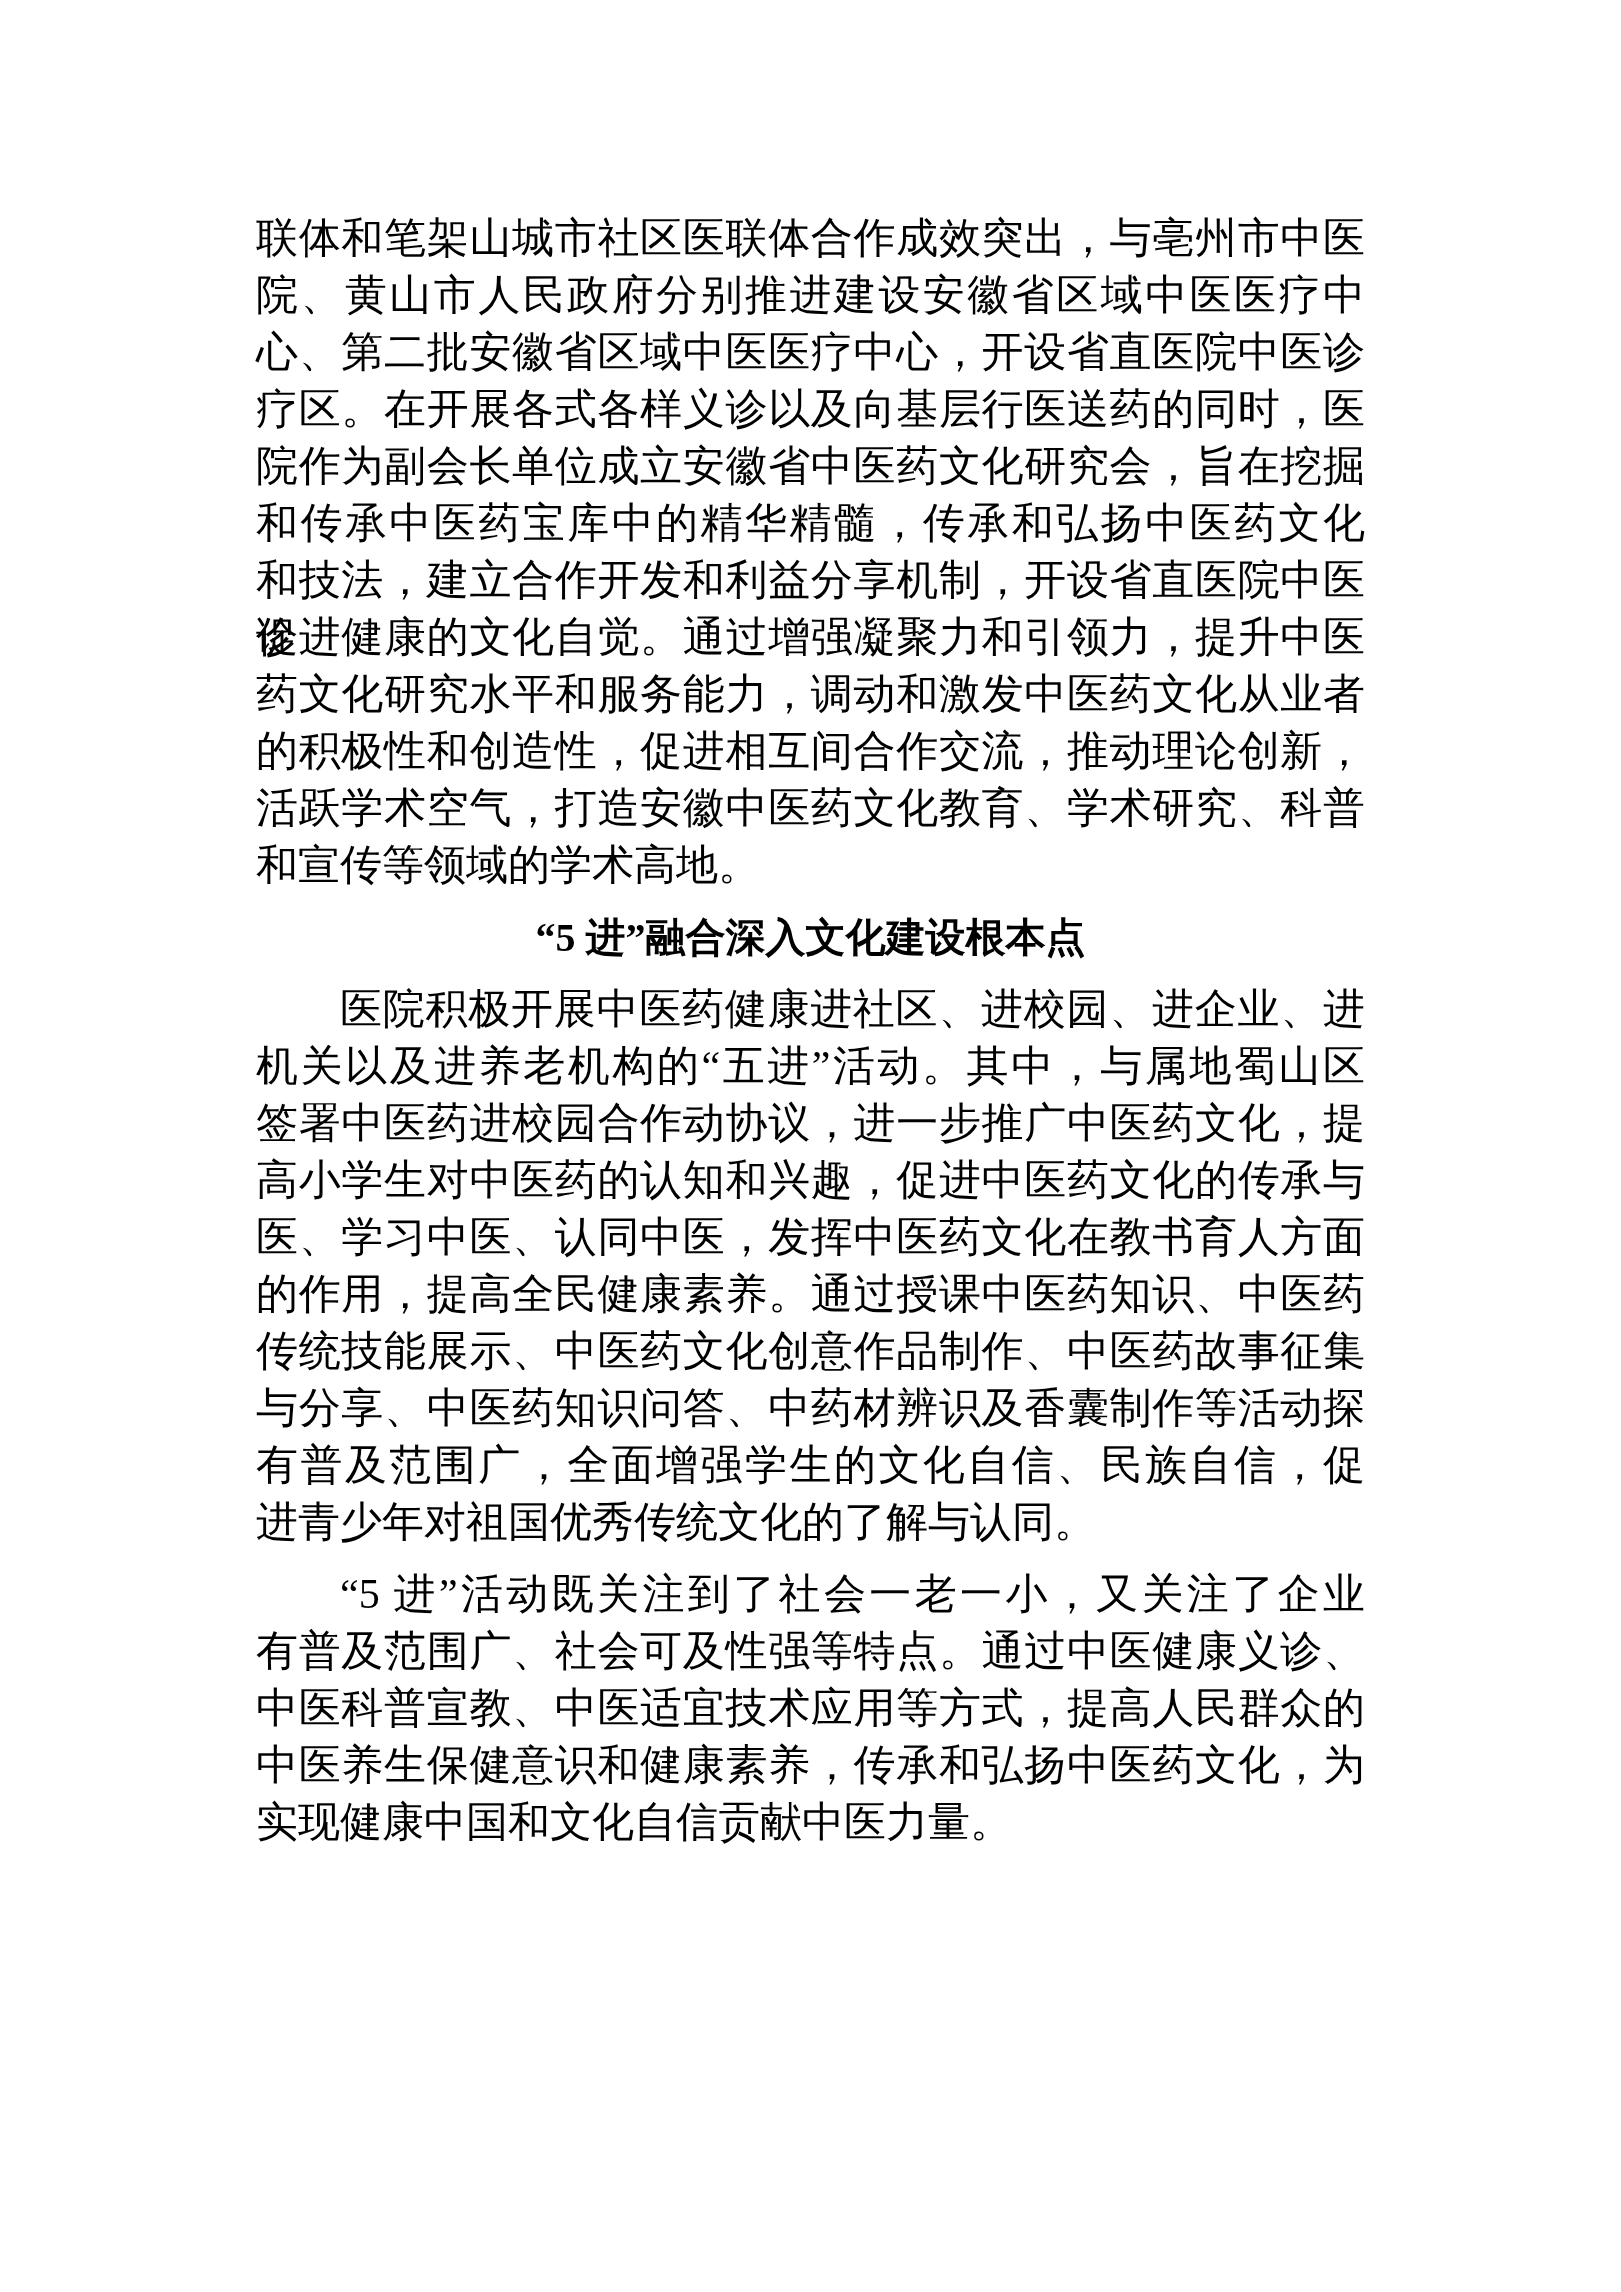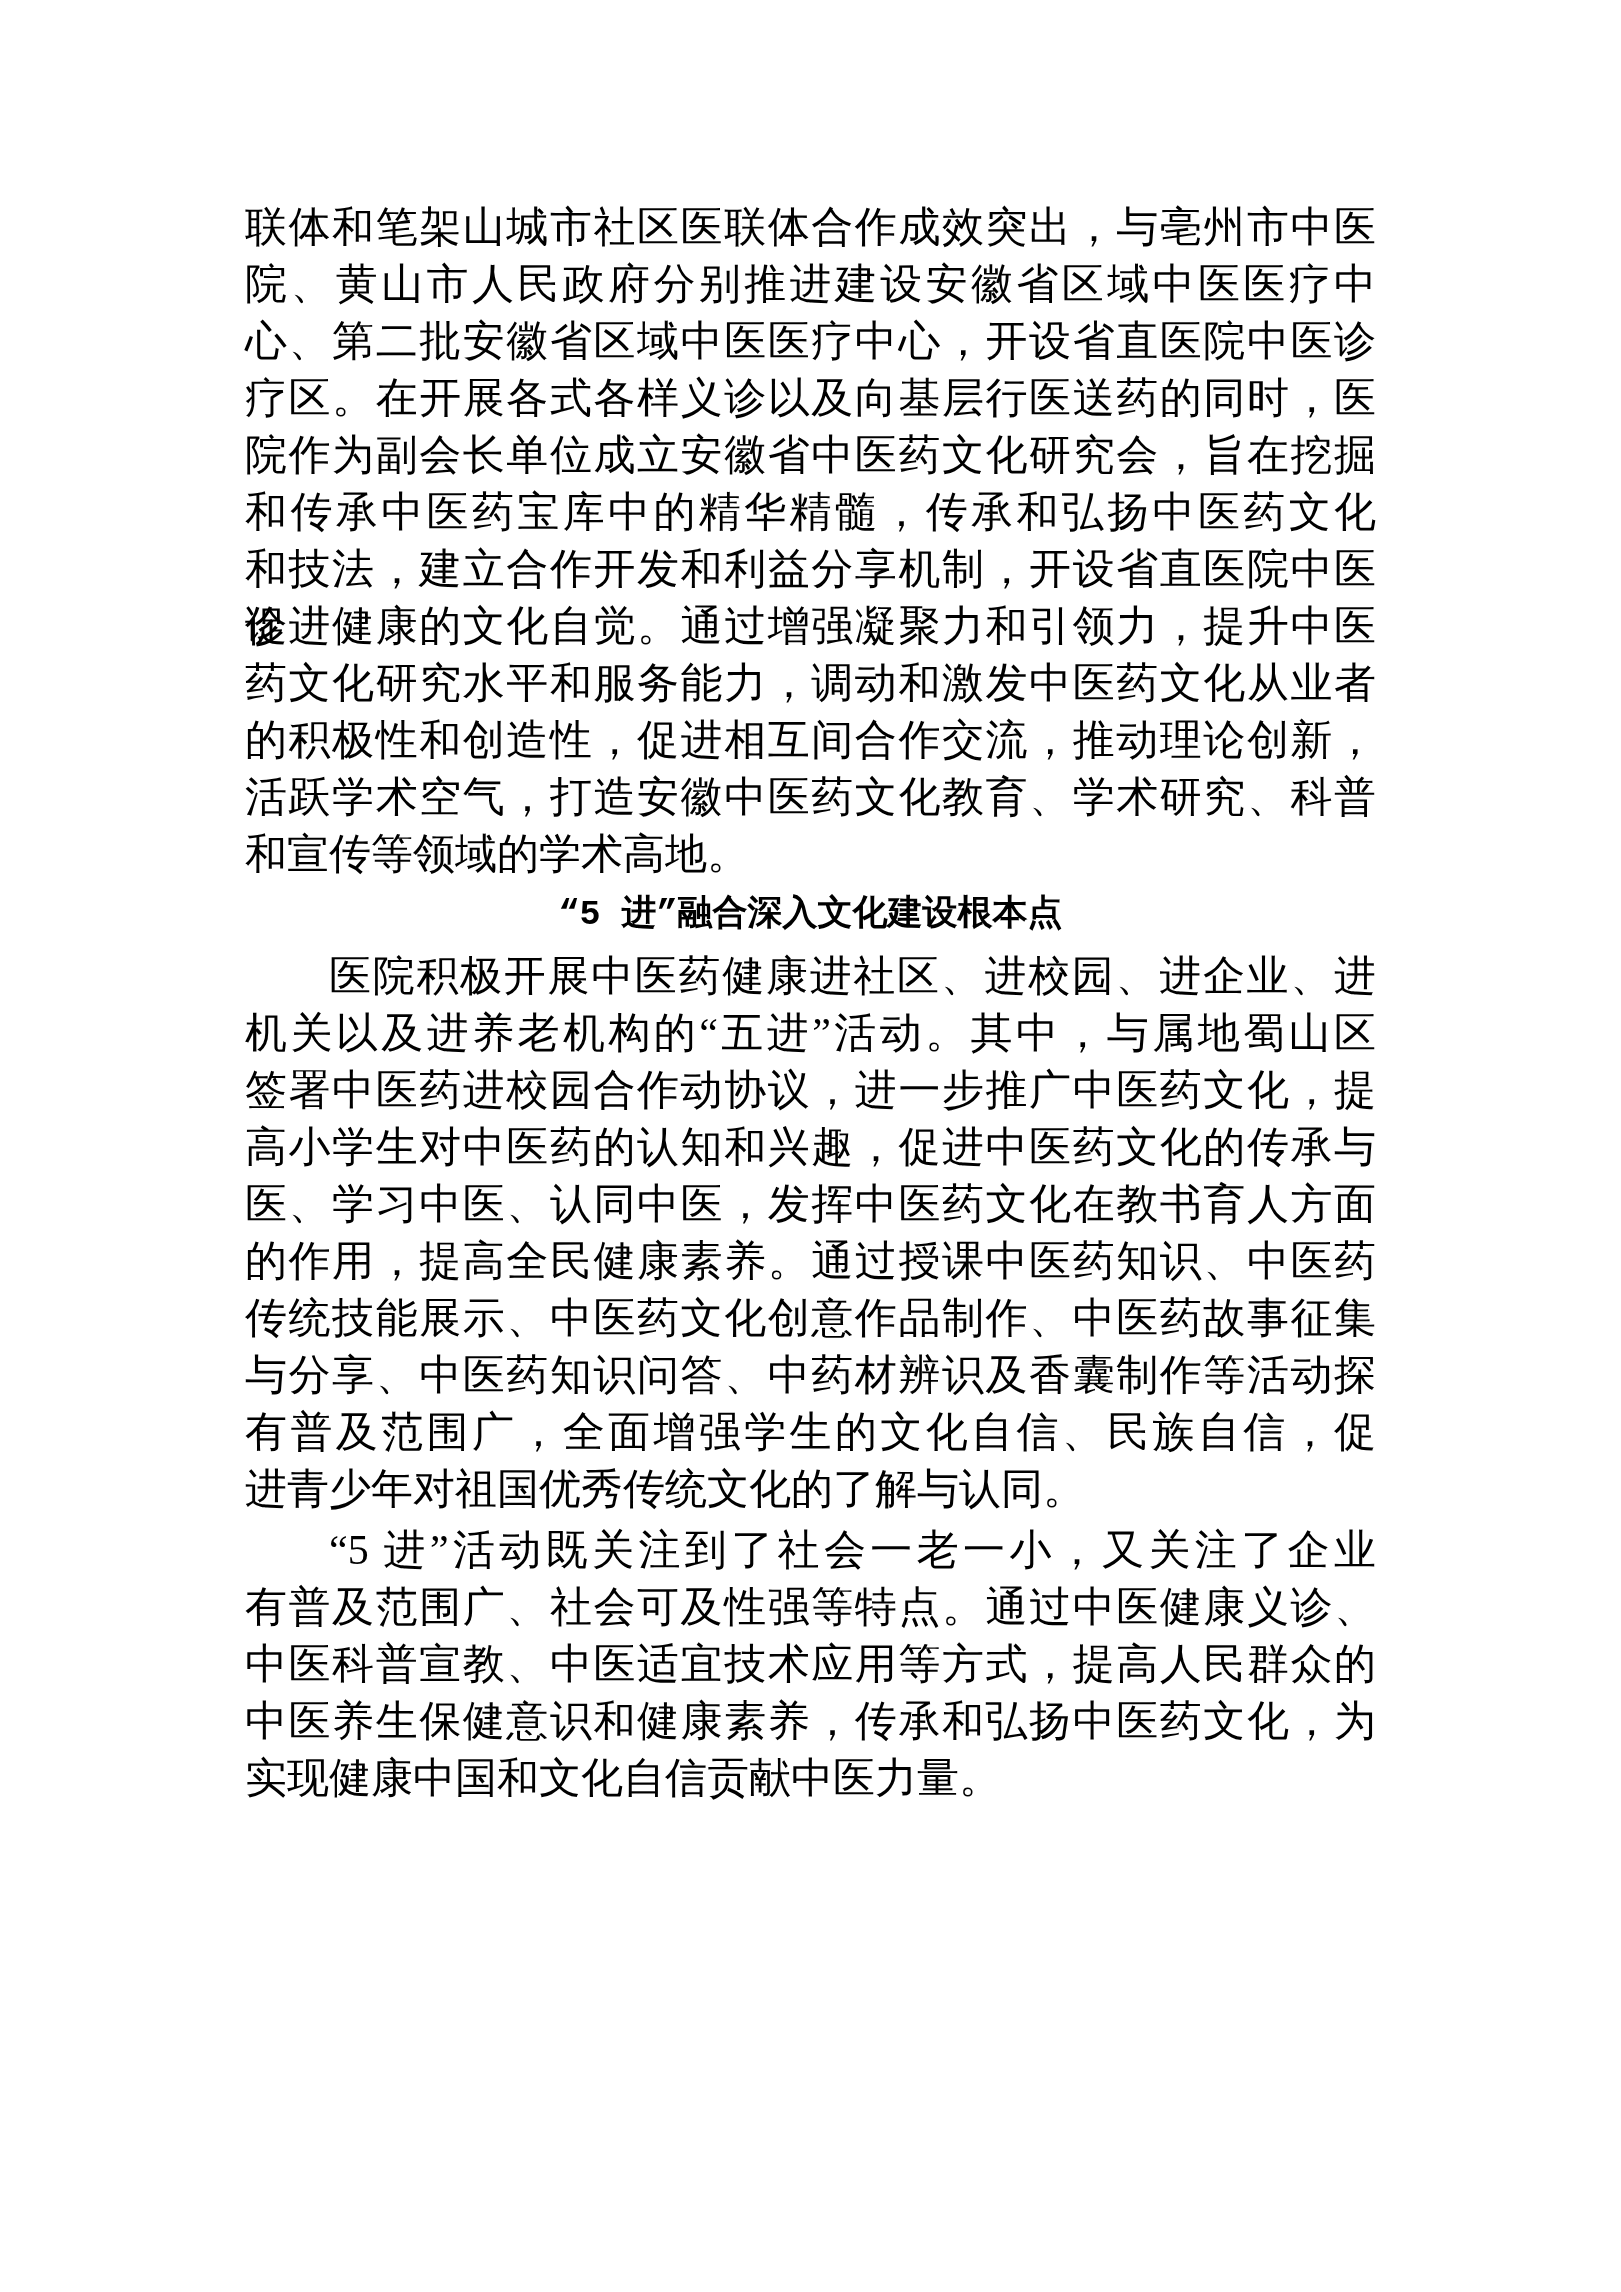--- a/index.html
+++ b/index.html
@@ -26,21 +26,21 @@
     position: absolute;
     left: 241px;
     top: 195px;
     width: 1139px;
     color: #000000;
     font-size: 42px;
     line-height: 57px;
     letter-spacing: 0;
   }
   .para {
-    margin: 4px;
+    margin: 15px;
     padding: 0;
   }
   .line {
     text-align: justify;
     text-align-last: justify;
     height: 57px;
     overflow: visible;
   }
   .line.end {
     text-align: center;
@@ -48,23 +48,23 @@
     font-family: Liberation Serif, serif;
   }
   .line.indent {
     text-indent: 84px;
   }
   .heading {
     margin: 0;
     padding: 0;
     height: 57px;
     line-height: 57px;
-    font-size: 35px;
+    font-size: 40px;
     font-weight: 700;
-    font-family: Liberation Mono, monospace;
+    font-family: Liberation Serif, serif;
     text-align: center;
     text-align-last: center;
     color: #000000;
   }
 </style>
 </head>
 <body>
 
 <div class="page">
   <div class="doc">

